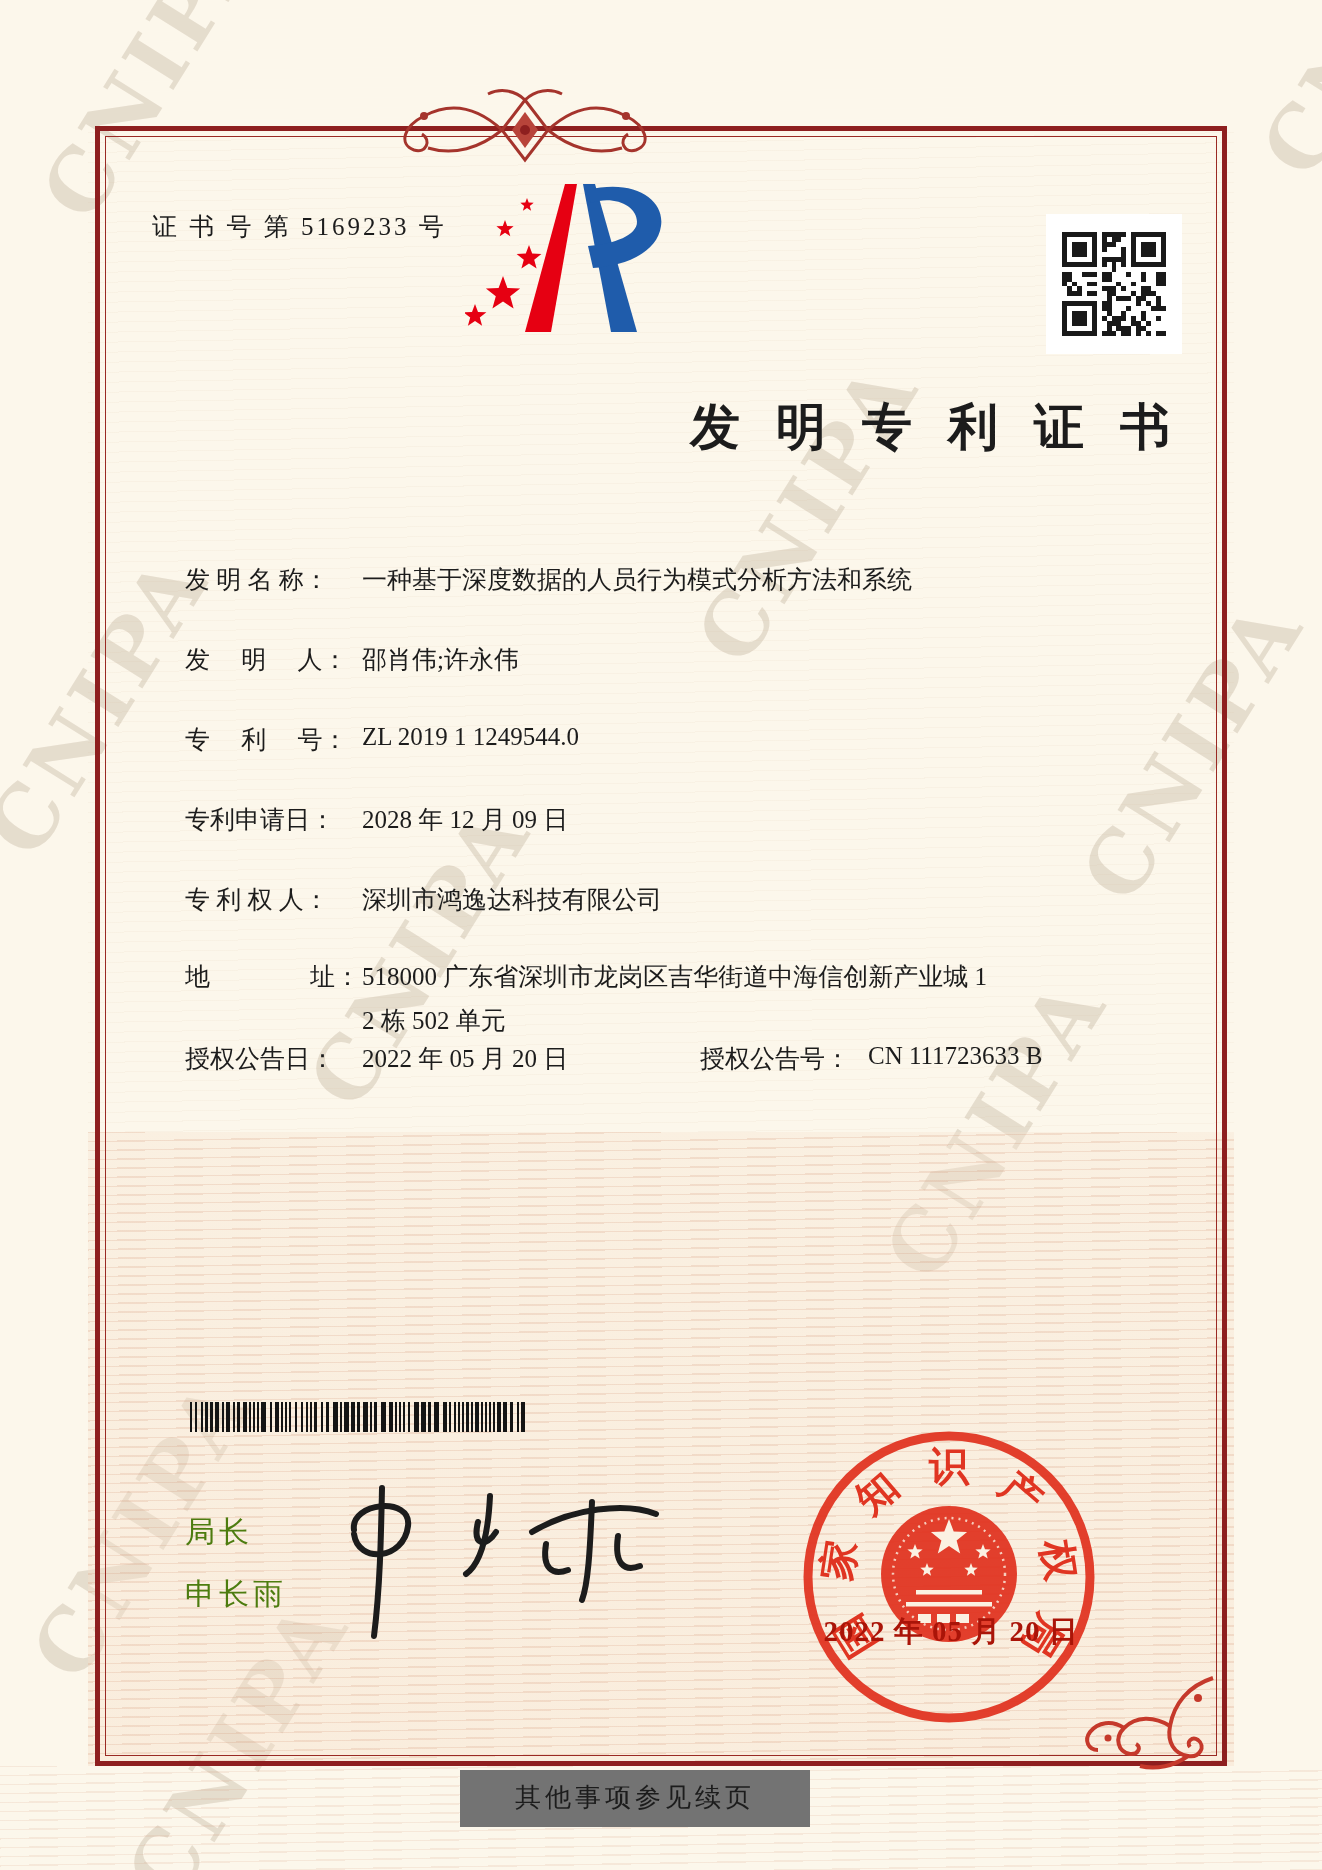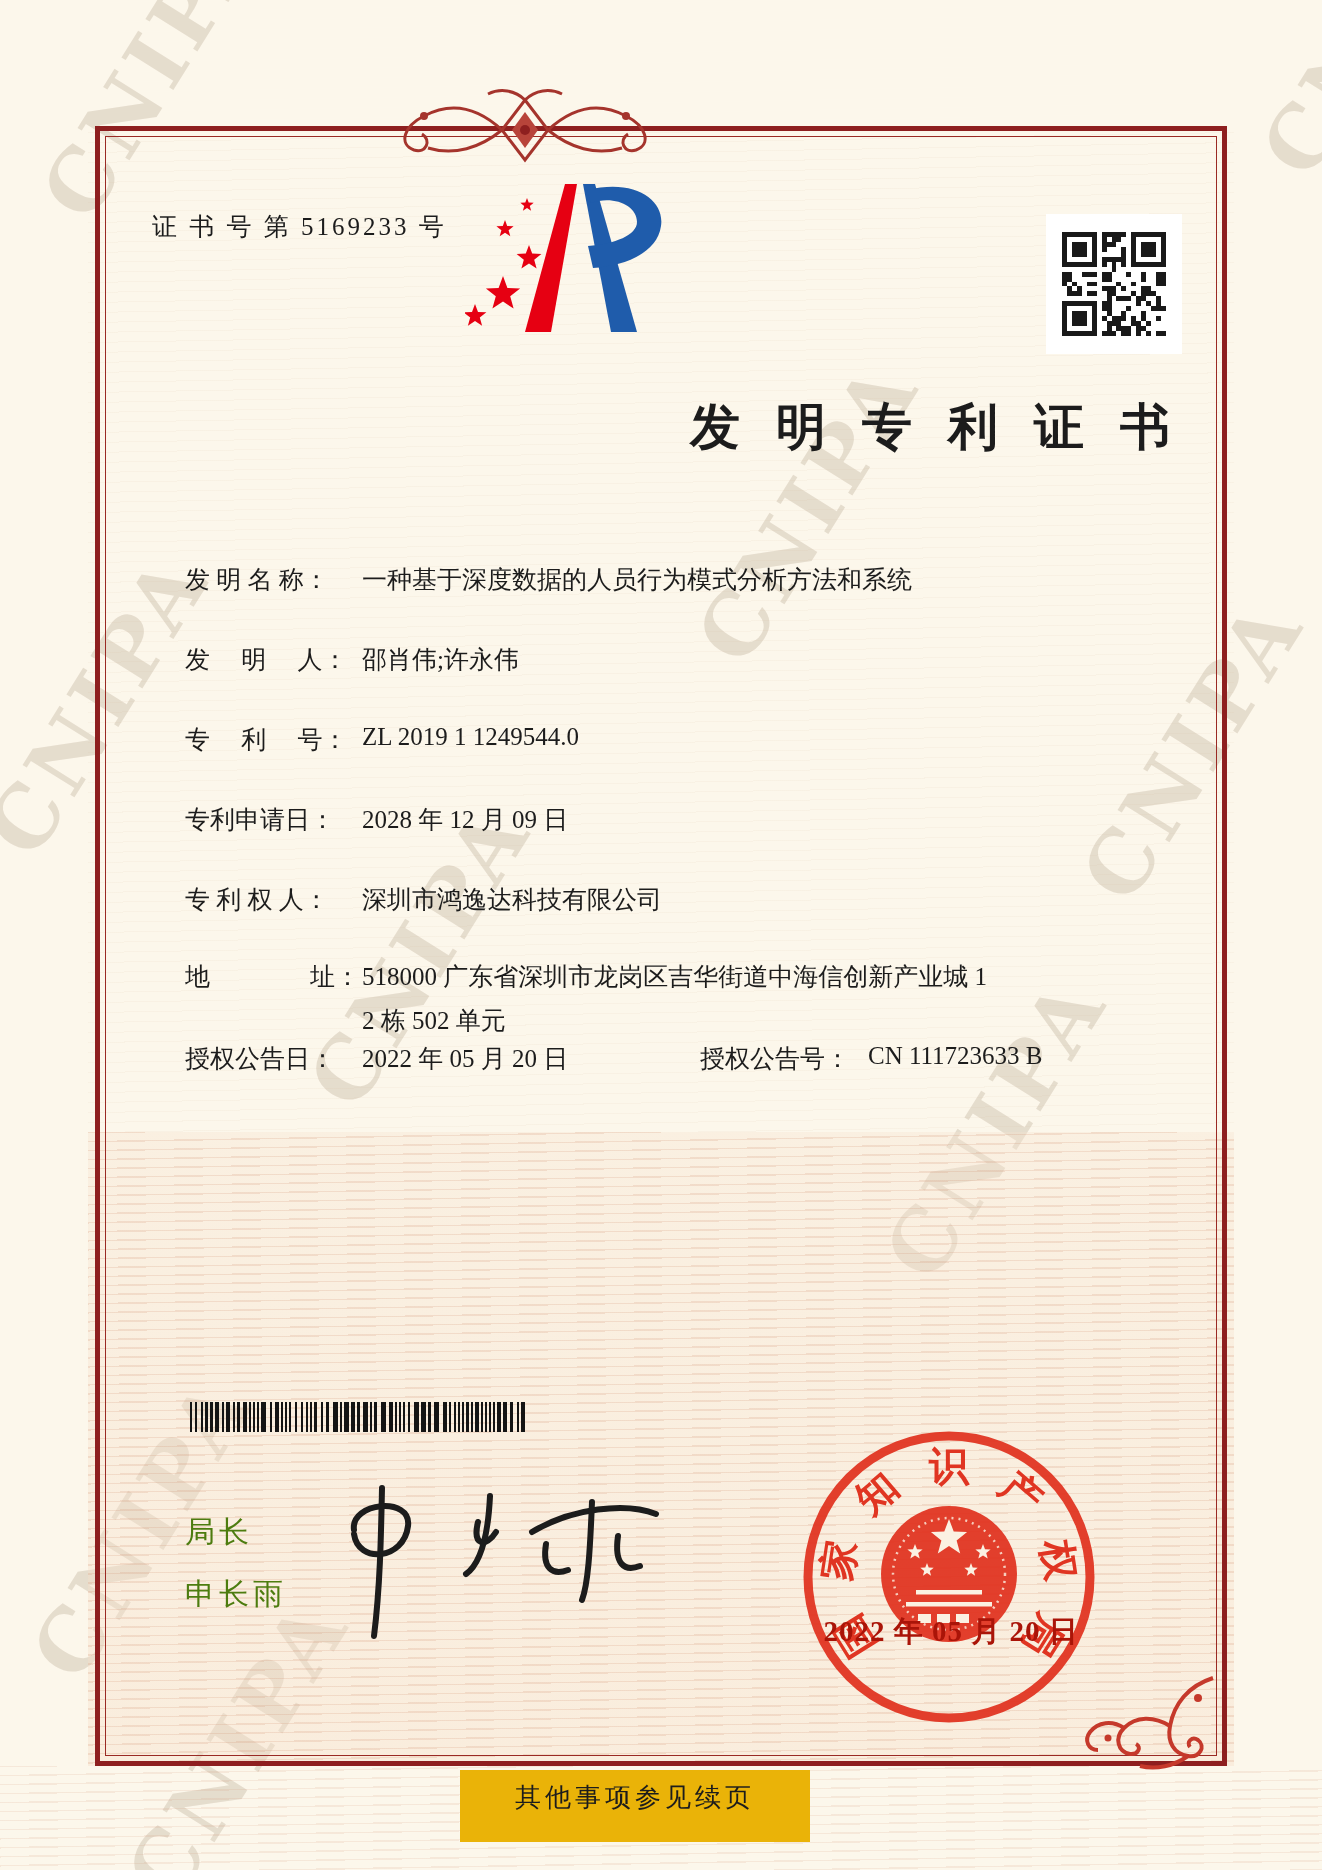--- a/index.html
+++ b/index.html
@@ -46,21 +46,21 @@
   }
   .row-label{ font-size:25px; z-index:3; white-space:nowrap;}
   .row-value{ font-size:25px; z-index:3; white-space:nowrap;}
   .para{
     left:150px; width:1048px; font-size:25px; line-height:44px; text-align:justify;
     text-indent:2em; z-index:3;
   }
   .director{ left:185px; font-size:30px; font-family:"Liberation Sans","DejaVu Sans",sans-serif; color:#4d7c0f; z-index:3; letter-spacing:4px;}
   .pageinfo{ left:60px; top:1706px; width:1140px; text-align:center; font-size:23px; letter-spacing:2px; z-index:3;}
   .footer-note{
-    left:460px; top:1770px; width:350px; height:72px; background:#eab308;
+    left:460px; top:1770px; width:350px; height:57px; background:#737373;
     text-align:center; line-height:56px; font-size:26px; letter-spacing:4px; z-index:3;
   }
   .qr-box{ left:1046px; top:214px; width:136px; height:140px; background:#ffffff; z-index:3;}
   .qr-box svg{ position:absolute; left:16px; top:18px; }
   .seal-wrap{ left:796px; top:1424px; width:306px; height:306px; z-index:3;}
   .seal-ring-char{
     position:absolute; left:50%; top:50%; font-size:40px; font-weight:bold;
     color:#e03522; font-family:"Liberation Serif",serif;
   }
   .seal-date{

